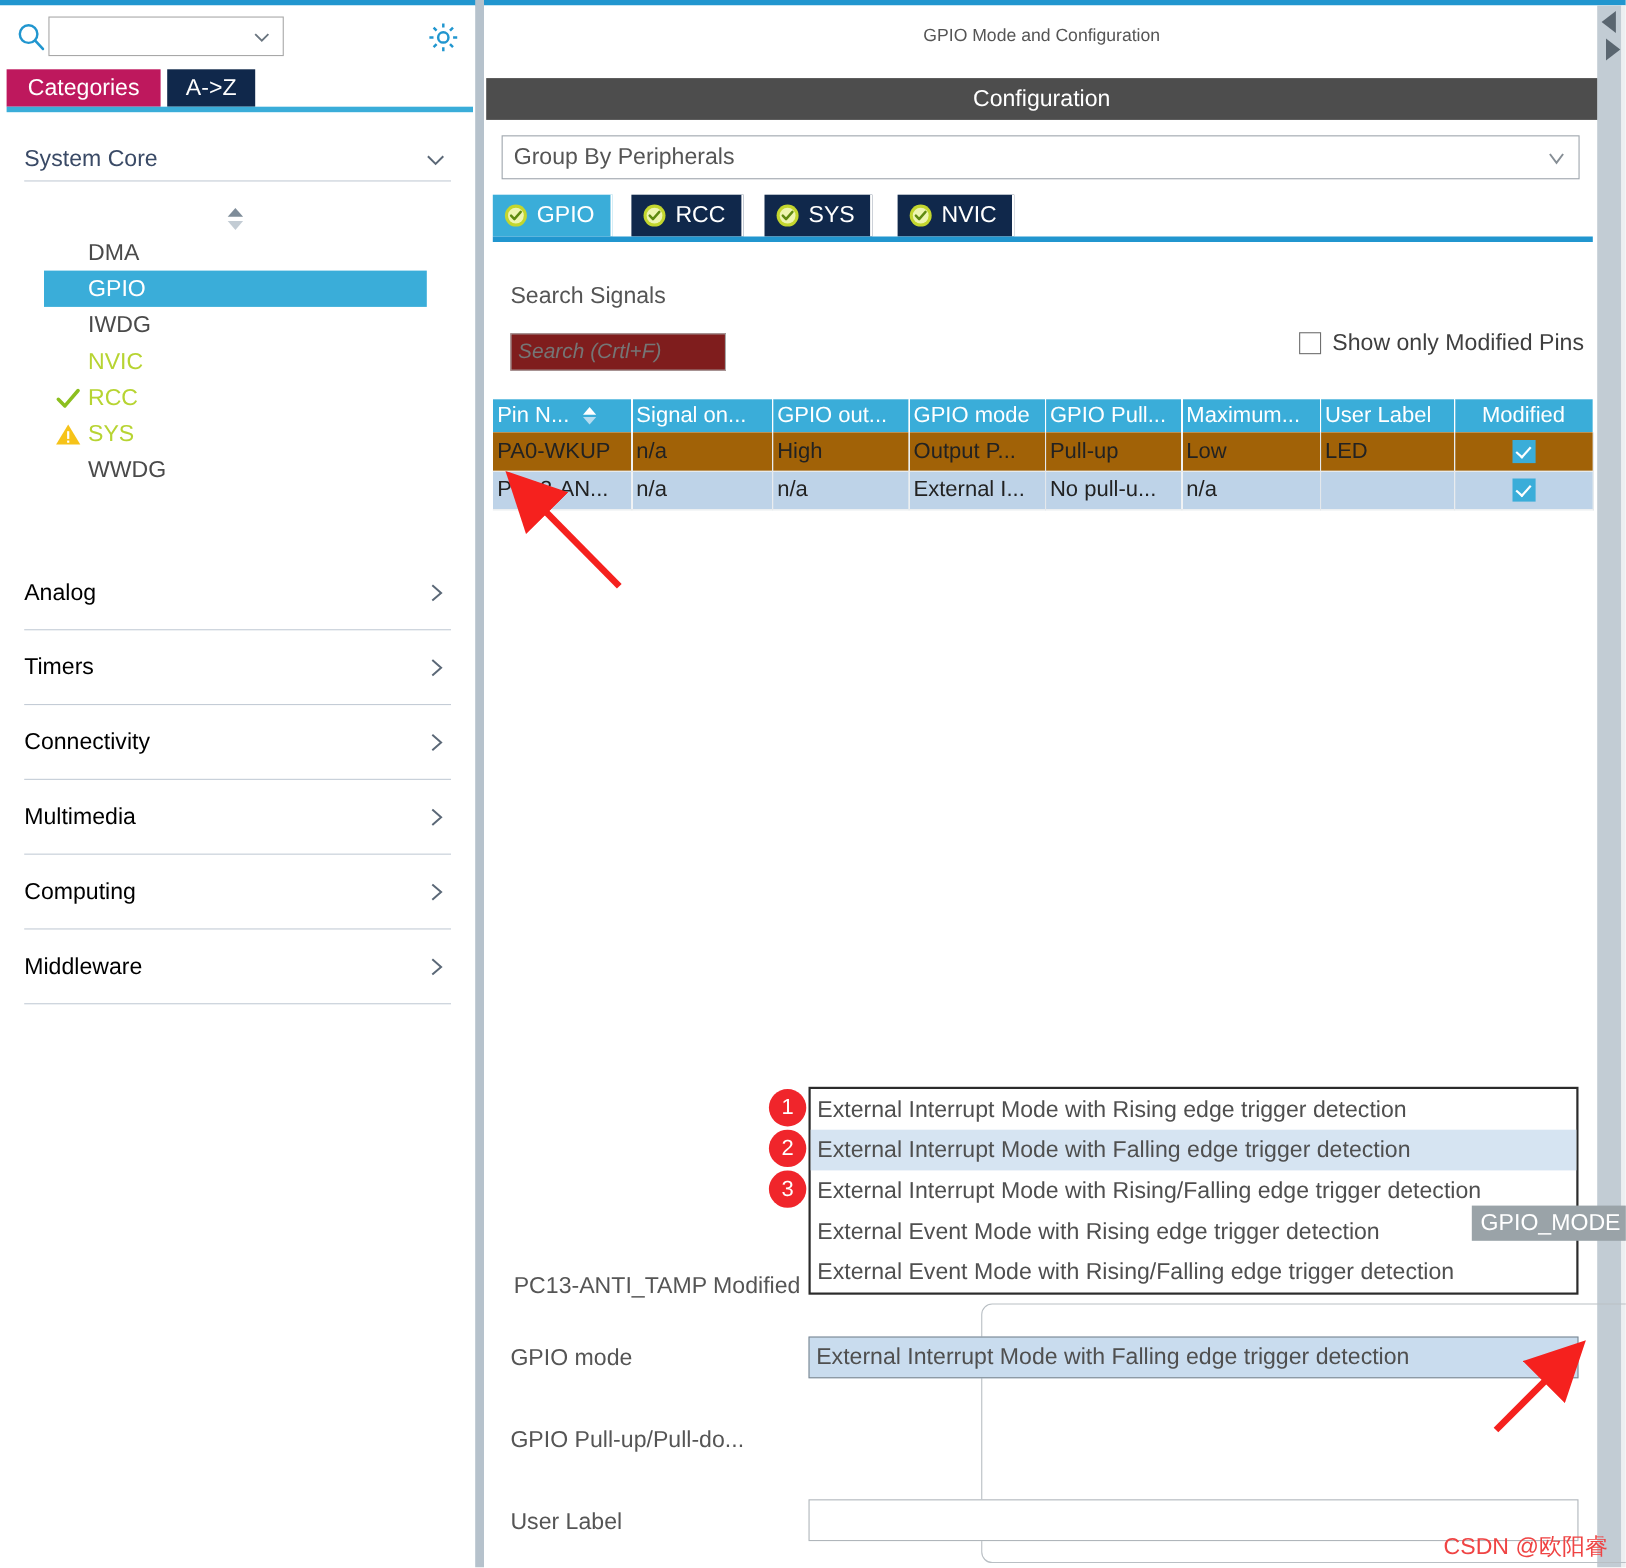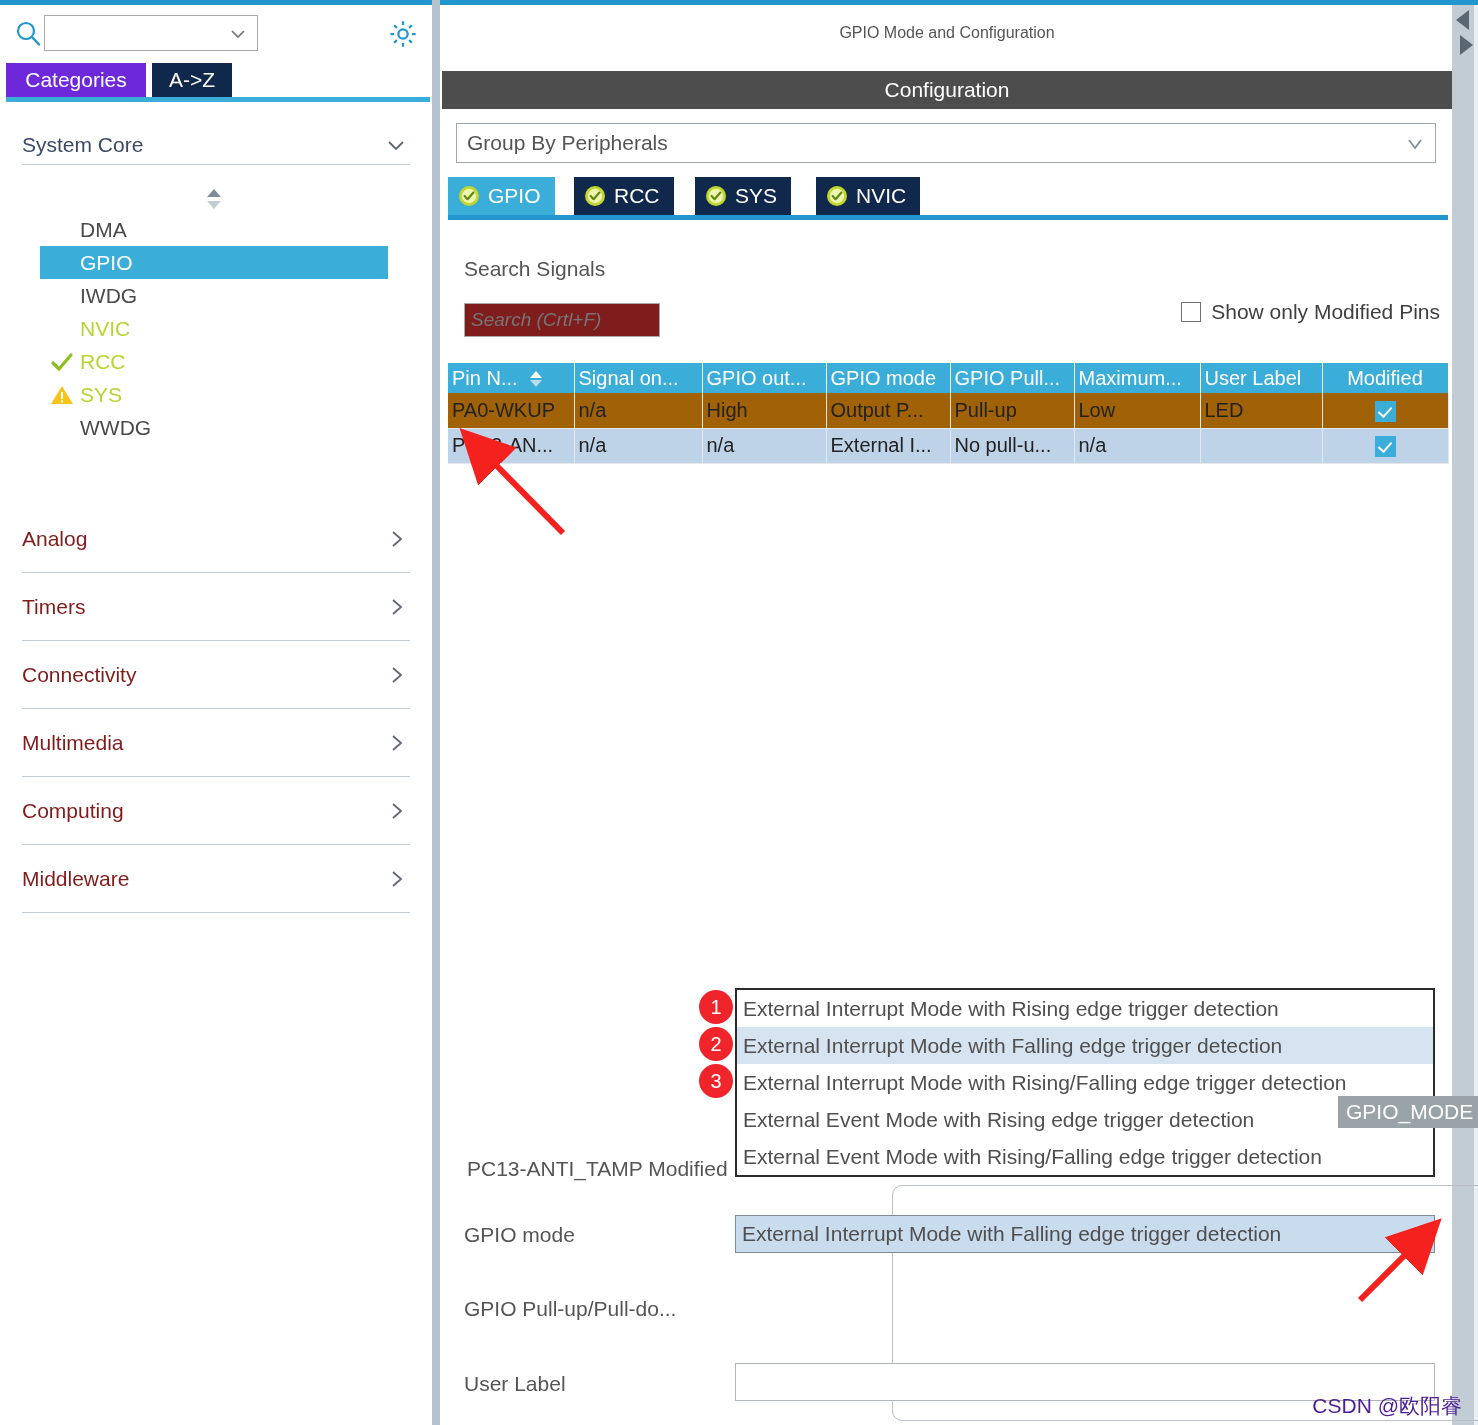--- a/index.html
+++ b/index.html
@@ -74,21 +74,21 @@
   .tab-pill {
     position: absolute; top: 0;
     height: 34px;
     display: flex; align-items: center; justify-content: center;
     font-size: 21px;
     color: #ffffff;
     padding: 0 14px;
   }
   .tab-categories {
     left: 6px;
-    background: #6d28d9;
+    background: #be185d;
     min-width: 140px;
     text-align: right;
   }
   .tab-az {
     left: 152px;
     background: #10284b;
     min-width: 80px;
   }
   .tabs-underline {
     position: absolute; left: 6px; top: 92px;
@@ -139,21 +139,21 @@
   .periph-item.warn-color { color: #b7d432; }
   .periph-item .status-mark {
     position: absolute; left: 10px; top: 5px;
     width: 24px; height: 24px;
   }
 
   .collapsed-group {
     position: absolute; left: 22px;
     width: 388px; height: 68px;
     display: flex; align-items: center;
-    font-size: 21px; color: #7f1d1d;
+    font-size: 21px; color: #000000;
     border-bottom: 1px solid #c4ccd6;
   }
   .collapsed-group .chev-right {
     position: absolute; right: 4px; top: 24px;
     width: 18px; height: 20px;
   }
 
   
   #right-panel {
     position: absolute; left: 440px; top: 5px;
@@ -406,21 +406,21 @@
     outline: none;
     font-family: "Liberation Sans", sans-serif;
     font-size: 21px; color: #333;
     padding-left: 6px;
   }
 
   .watermark {
     position: absolute;
     right: 16px; bottom: 5px;
     font-size: 21px;
-    color: #4c1d95;
+    color: #ef4444;
     z-index: 80;
   }
 
   svg { display: block; }
 </style>
 </head>
 <body>
 
 <div id="root">
 

